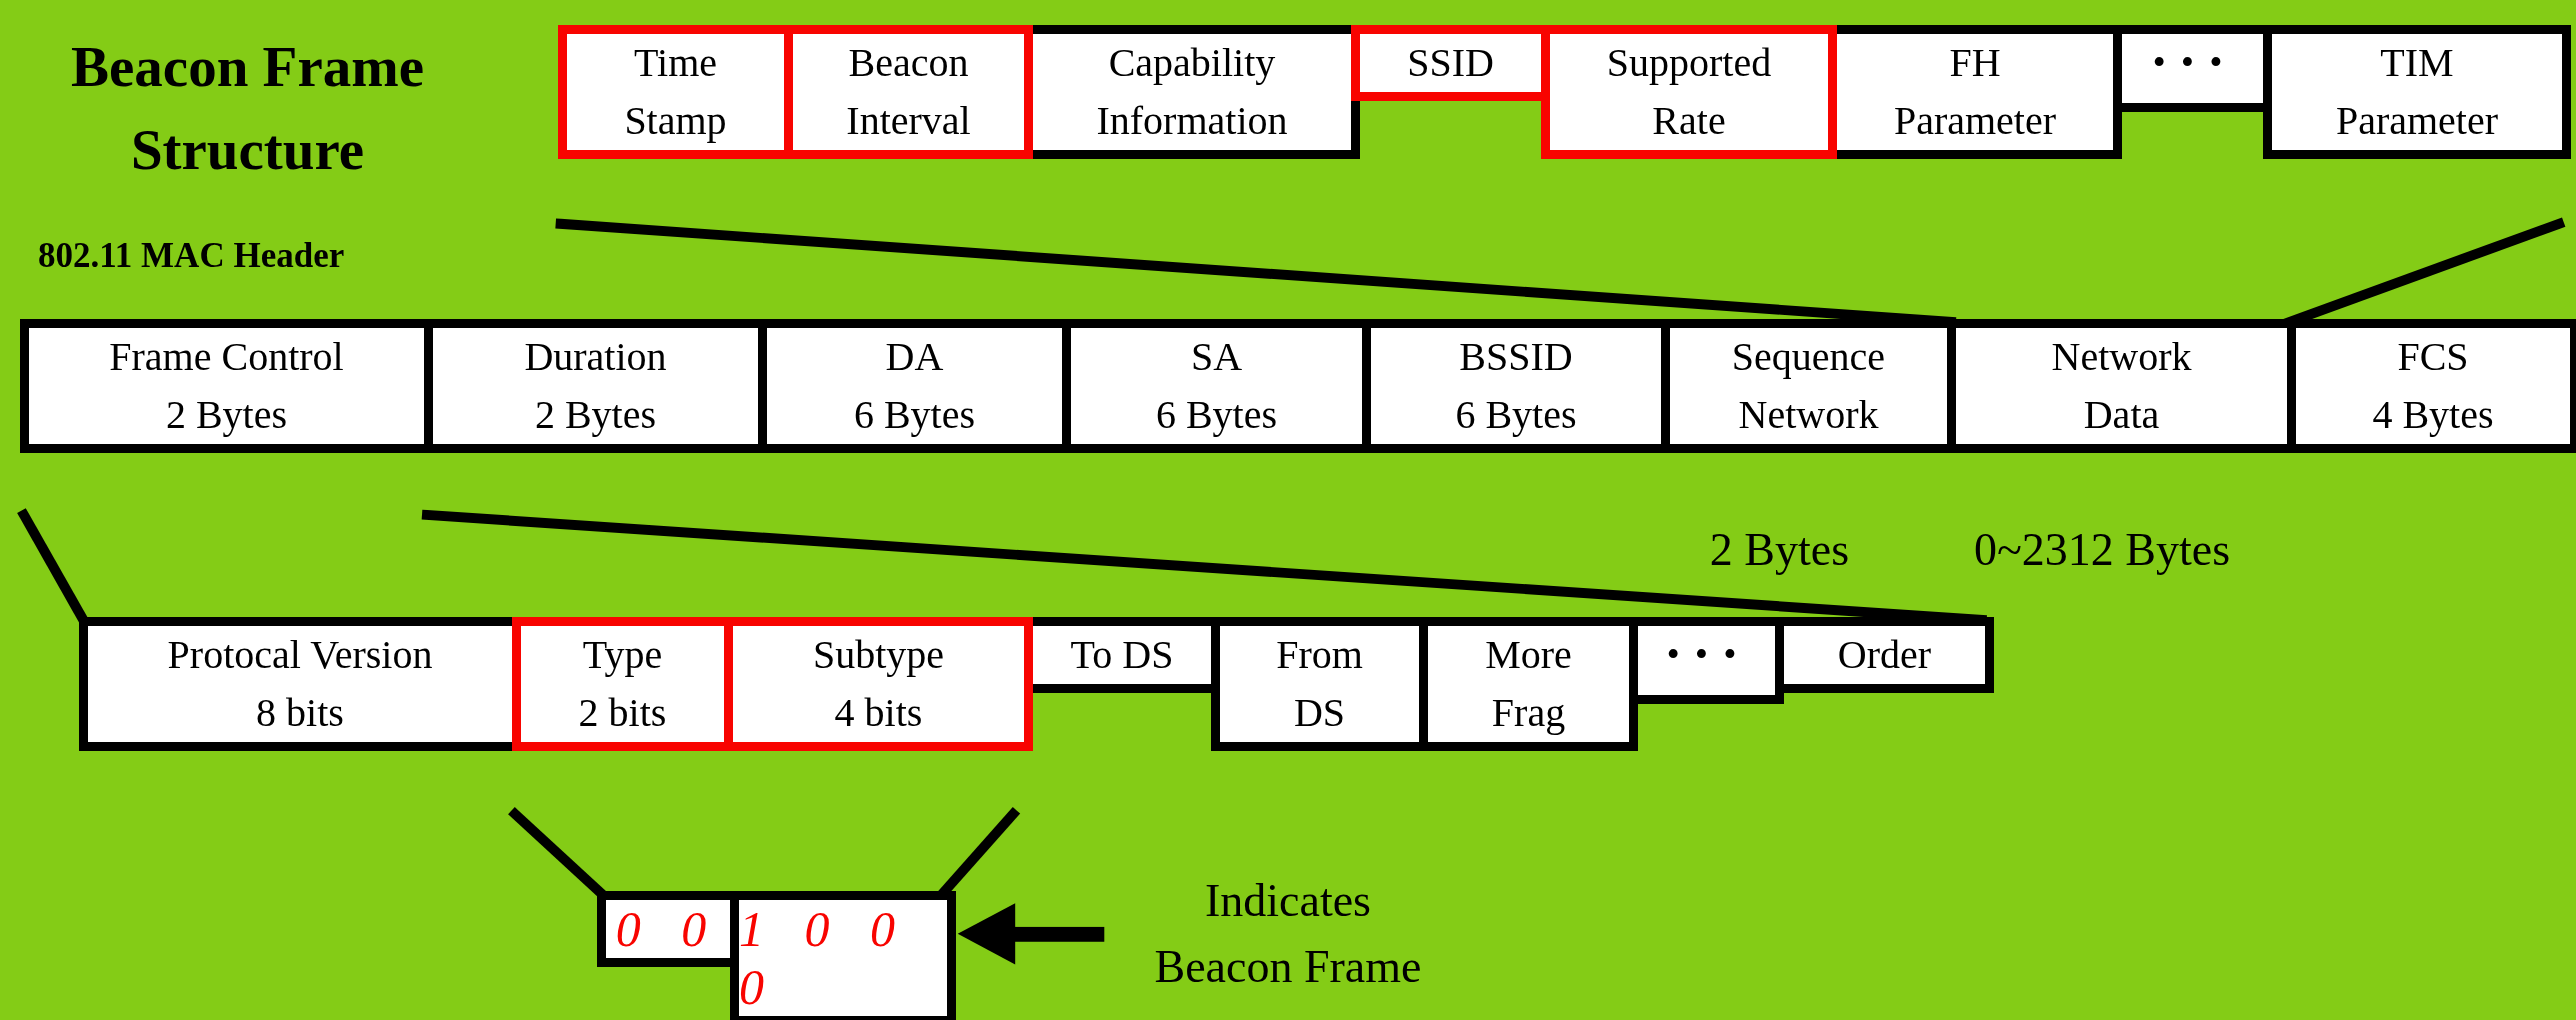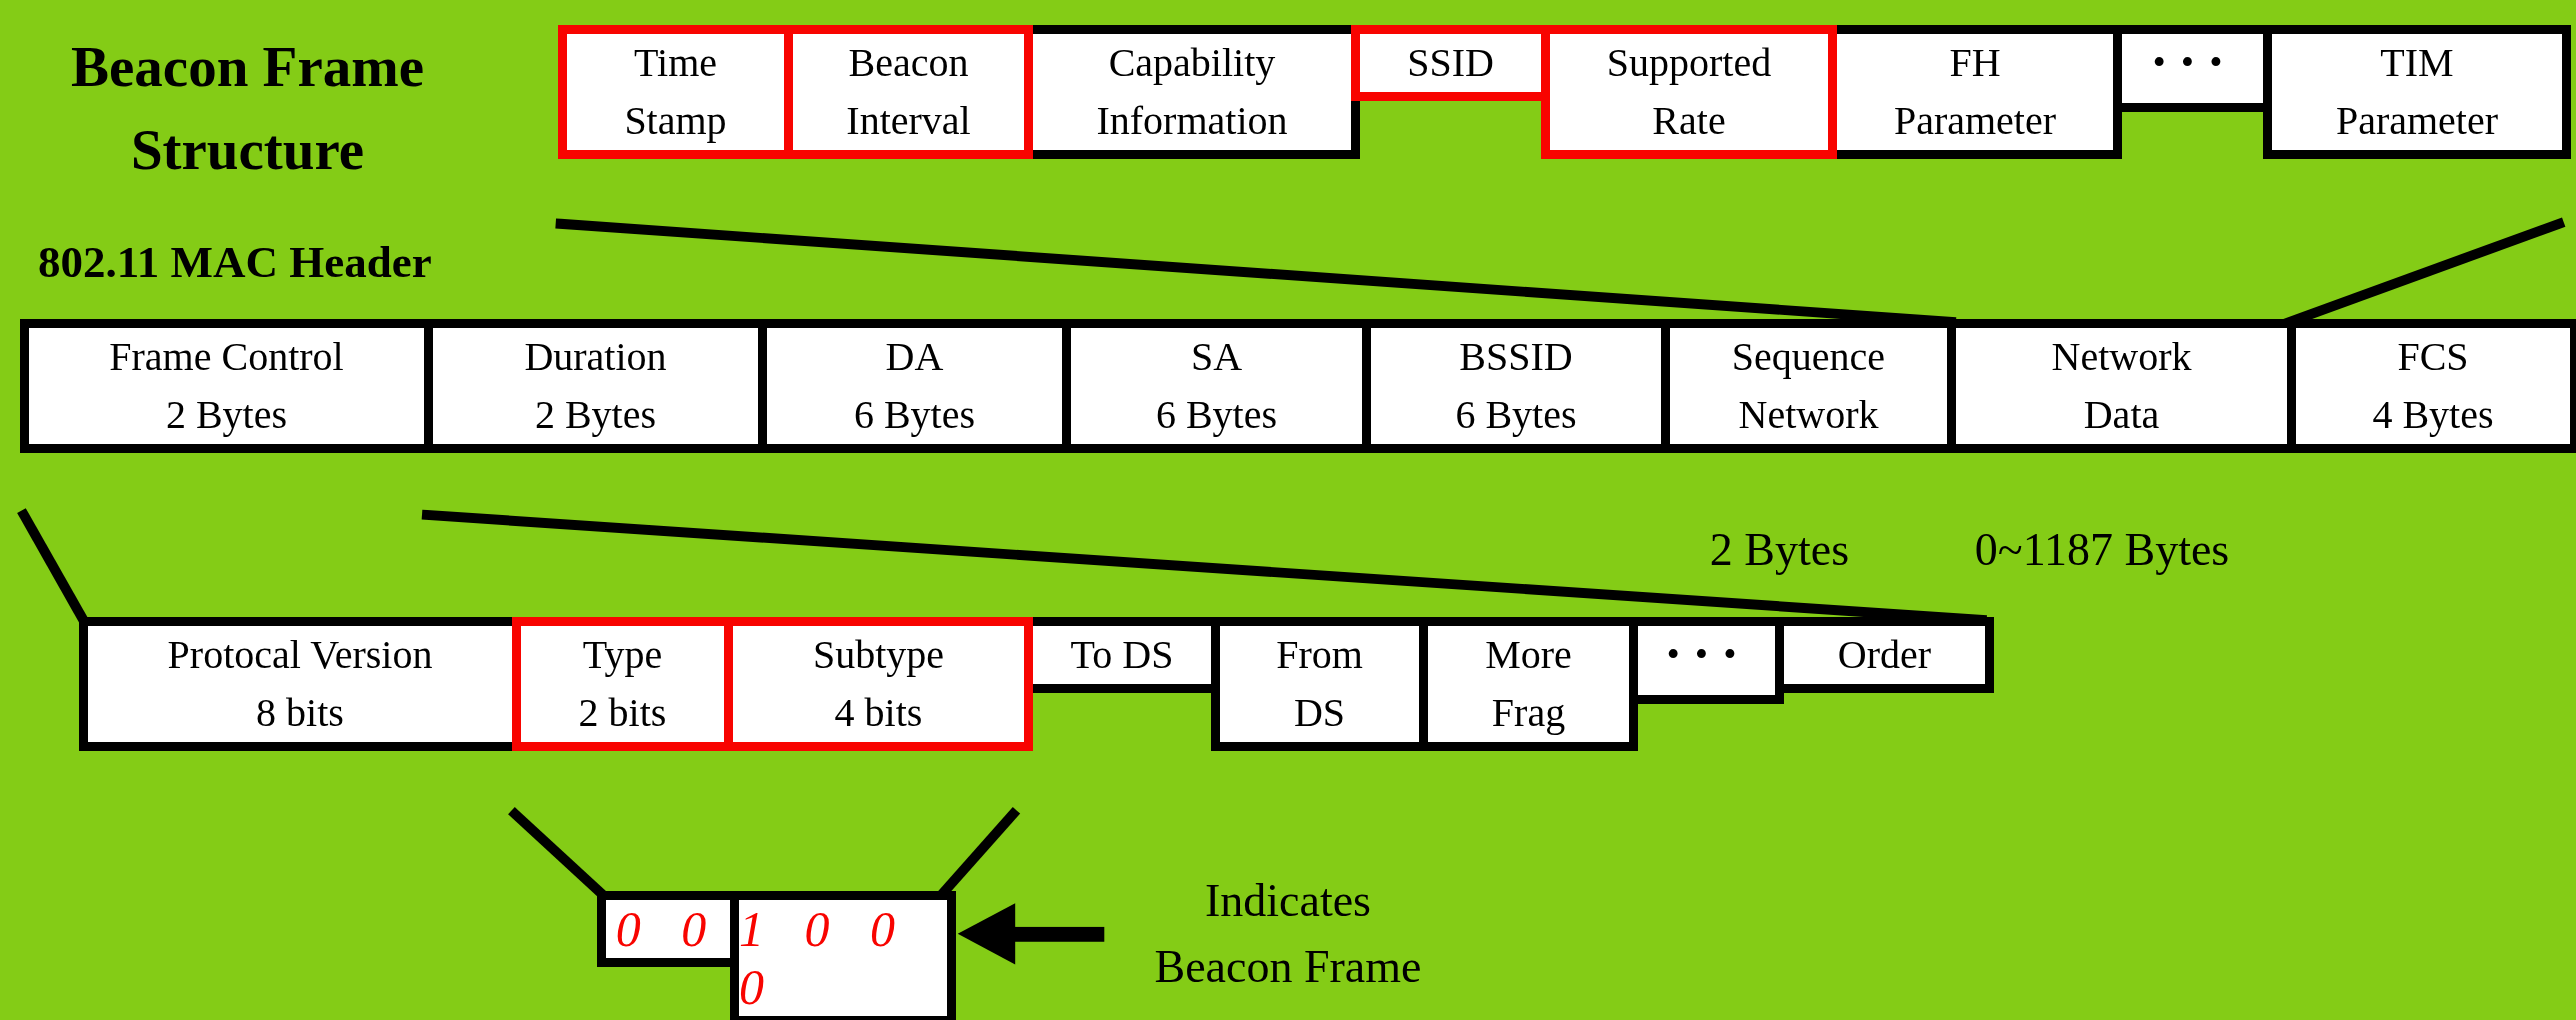--- a/index.html
+++ b/index.html
@@ -25,21 +25,21 @@
     font-size: 57px;
     font-weight: bold;
     line-height: 1.45;
     text-align: center;
     white-space: pre-line;
     z-index: 1;
   }
   .mac-label {
     position: absolute;
     left: 38px; top: 236px;
-    font-size: 45px;
+    font-size: 35px;
     font-weight: bold;
     white-space: nowrap;
     z-index: 1;
   }
   .row {
     position: absolute;
     display: flex;
     align-items: flex-start;
     z-index: 1;
   }
@@ -161,21 +161,21 @@
 6 Bytes</div>
     <div class="box" style="width:295px">Sequence
 Network</div>
     <div class="box" style="width:349px">Network
 Data</div>
     <div class="box" style="width:292px">FCS
 4 Bytes</div>
   </div>
 
   <div class="size-label size-label-2b">2 Bytes</div>
-  <div class="size-label size-label-2312">0~1187 Bytes</div>
+  <div class="size-label size-label-2312">0~2312 Bytes</div>
 
   <div class="row row-fc">
     <div class="box" style="width:442px">Protocal Version
 8 bits</div>
     <div class="box red" style="width:221px">Type
 2 bits</div>
     <div class="box red" style="width:309px">Subtype
 4 bits</div>
     <div class="box" style="width:196px">To DS</div>
     <div class="box" style="width:217px">From

